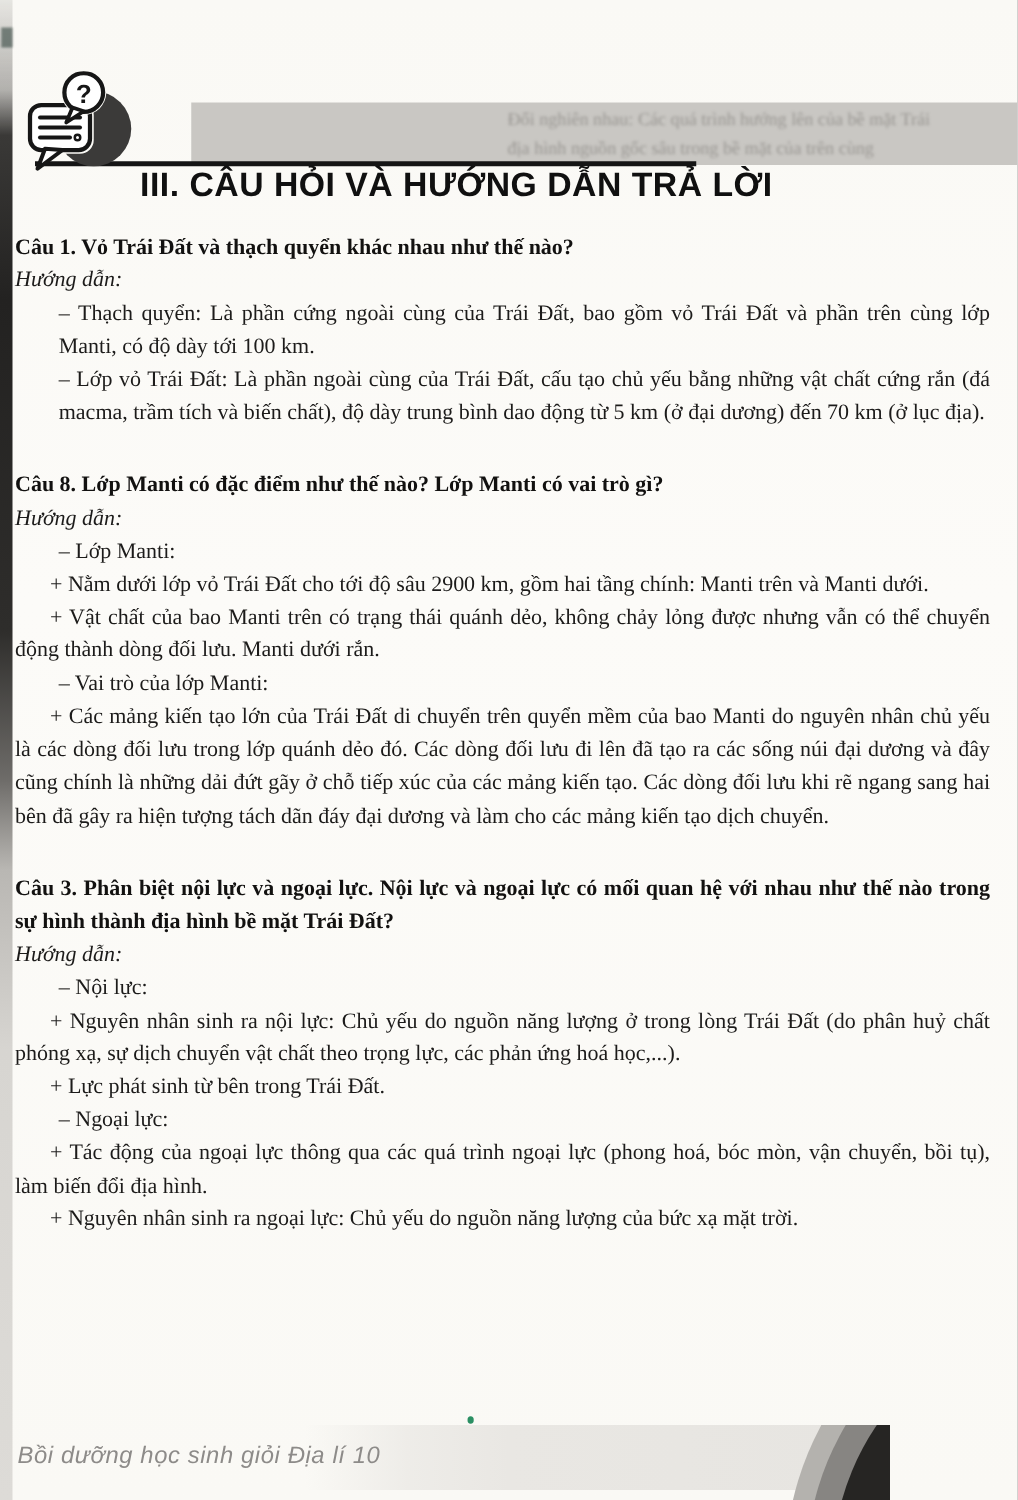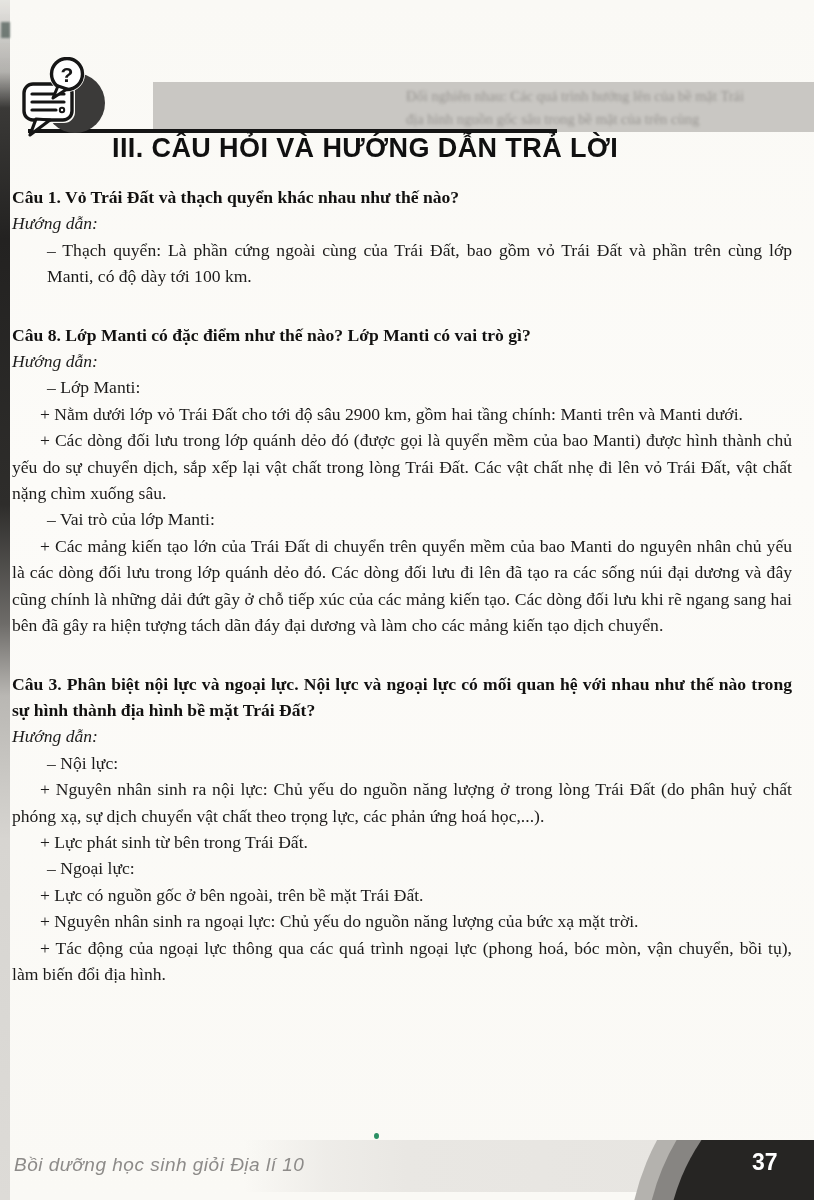--- a/index.html
+++ b/index.html
@@ -64,21 +64,21 @@
     font-size:17.6px;line-height:26.4px;color:#1c1b1a;
   }
   .blk{margin:0;text-align:justify;}
   .blk.question{font-weight:bold;color:#121110;margin-top:32px;}
   .blk.guide{font-weight:normal;font-style:italic;}
   .blk.plus{text-indent:28px;}
   .blk.dash{text-indent:0;margin-left:35px;}
 
   
   .footer{
-    position:absolute;left:0;top:1140px;width:814px;height:60px;
+    position:absolute;left:0;top:1140px;width:712px;height:60px;
     overflow:hidden;
   }
   .footer-band{
     position:absolute;left:0;top:0;width:814px;height:52px;
     background:linear-gradient(90deg,
       rgba(234,232,228,0) 0%,
       rgba(234,232,228,0) 30%,
       rgba(234,232,228,.75) 40%,
       #e9e7e3 50%,#e6e4e0 100%);
   }
@@ -136,36 +136,36 @@
         <text x="47" y="25" text-anchor="middle" font-family="Liberation Sans, sans-serif" font-size="21" font-weight="bold" fill="#161616">?</text>
       </svg>
     </div>
     <div class="section-title">III. CÂU HỎI VÀ HƯỚNG DẪN TRẢ LỜI</div>
   </div>
 
   <div class="content">
       <p class="blk question">Câu 1. Vỏ Trái Đất và thạch quyển khác nhau như thế nào?</p>
       <p class="blk guide">Hướng dẫn:</p>
       <p class="blk dash">– Thạch quyển: Là phần cứng ngoài cùng của Trái Đất, bao gồm vỏ Trái Đất và phần trên cùng lớp Manti, có độ dày tới 100 km.</p>
+      <p class="blk dash">– Lớp vỏ Trái Đất: Là phần ngoài cùng của Trái Đất, cấu tạo chủ yếu bằng những vật chất cứng rắn (đá macma, trầm tích và biến chất), độ dày trung bình dao động từ 5 km (ở đại dương) đến 70 km (ở lục địa).</p>
       <p class="blk question">Câu 8. Lớp Manti có đặc điểm như thế nào? Lớp Manti có vai trò gì?</p>
       <p class="blk guide">Hướng dẫn:</p>
       <p class="blk dash">– Lớp Manti:</p>
       <p class="blk plus">+ Nằm dưới lớp vỏ Trái Đất cho tới độ sâu 2900 km, gồm hai tầng chính: Manti trên và Manti dưới.</p>
-      <p class="blk plus">+ Các dòng đối lưu trong lớp quánh dẻo đó (được gọi là quyển mềm của bao Manti) được hình thành chủ yếu do sự chuyển dịch, sắp xếp lại vật chất trong lòng Trái Đất. Các vật chất nhẹ đi lên vỏ Trái Đất, vật chất nặng chìm xuống sâu.</p>
+      <p class="blk plus">+ Vật chất của bao Manti trên có trạng thái quánh dẻo, không chảy lỏng được nhưng vẫn có thể chuyển động thành dòng đối lưu. Manti dưới rắn.</p>
       <p class="blk dash">– Vai trò của lớp Manti:</p>
       <p class="blk plus">+ Các mảng kiến tạo lớn của Trái Đất di chuyển trên quyển mềm của bao Manti do nguyên nhân chủ yếu là các dòng đối lưu trong lớp quánh dẻo đó. Các dòng đối lưu đi lên đã tạo ra các sống núi đại dương và đây cũng chính là những dải đứt gãy ở chỗ tiếp xúc của các mảng kiến tạo. Các dòng đối lưu khi rẽ ngang sang hai bên đã gây ra hiện tượng tách dãn đáy đại dương và làm cho các mảng kiến tạo dịch chuyển.</p>
       <p class="blk question">Câu 3. Phân biệt nội lực và ngoại lực. Nội lực và ngoại lực có mối quan hệ với nhau như thế nào trong sự hình thành địa hình bề mặt Trái Đất?</p>
       <p class="blk guide">Hướng dẫn:</p>
       <p class="blk dash">– Nội lực:</p>
       <p class="blk plus">+ Nguyên nhân sinh ra nội lực: Chủ yếu do nguồn năng lượng ở trong lòng Trái Đất (do phân huỷ chất phóng xạ, sự dịch chuyển vật chất theo trọng lực, các phản ứng hoá học,...).</p>
       <p class="blk plus">+ Lực phát sinh từ bên trong Trái Đất.</p>
       <p class="blk dash">– Ngoại lực:</p>
-      <p class="blk plus">+ Lực có nguồn gốc ở bên ngoài, trên bề mặt Trái Đất.</p>
+      <p class="blk plus">+ Tác động của ngoại lực thông qua các quá trình ngoại lực (phong hoá, bóc mòn, vận chuyển, bồi tụ), làm biến đổi địa hình.</p>
       <p class="blk plus">+ Nguyên nhân sinh ra ngoại lực: Chủ yếu do nguồn năng lượng của bức xạ mặt trời.</p>
-      <p class="blk plus">+ Tác động của ngoại lực thông qua các quá trình ngoại lực (phong hoá, bóc mòn, vận chuyển, bồi tụ), làm biến đổi địa hình.</p>
     </div>
 
   <div class="green-dot"></div>
 
   <div class="footer">
     <div class="footer-band"></div>
     <div class="curve light"></div>
     <div class="curve medium"></div>
     <div class="curve dark"></div>
     <div class="book-title">Bồi dưỡng học sinh giỏi Địa lí 10</div>

